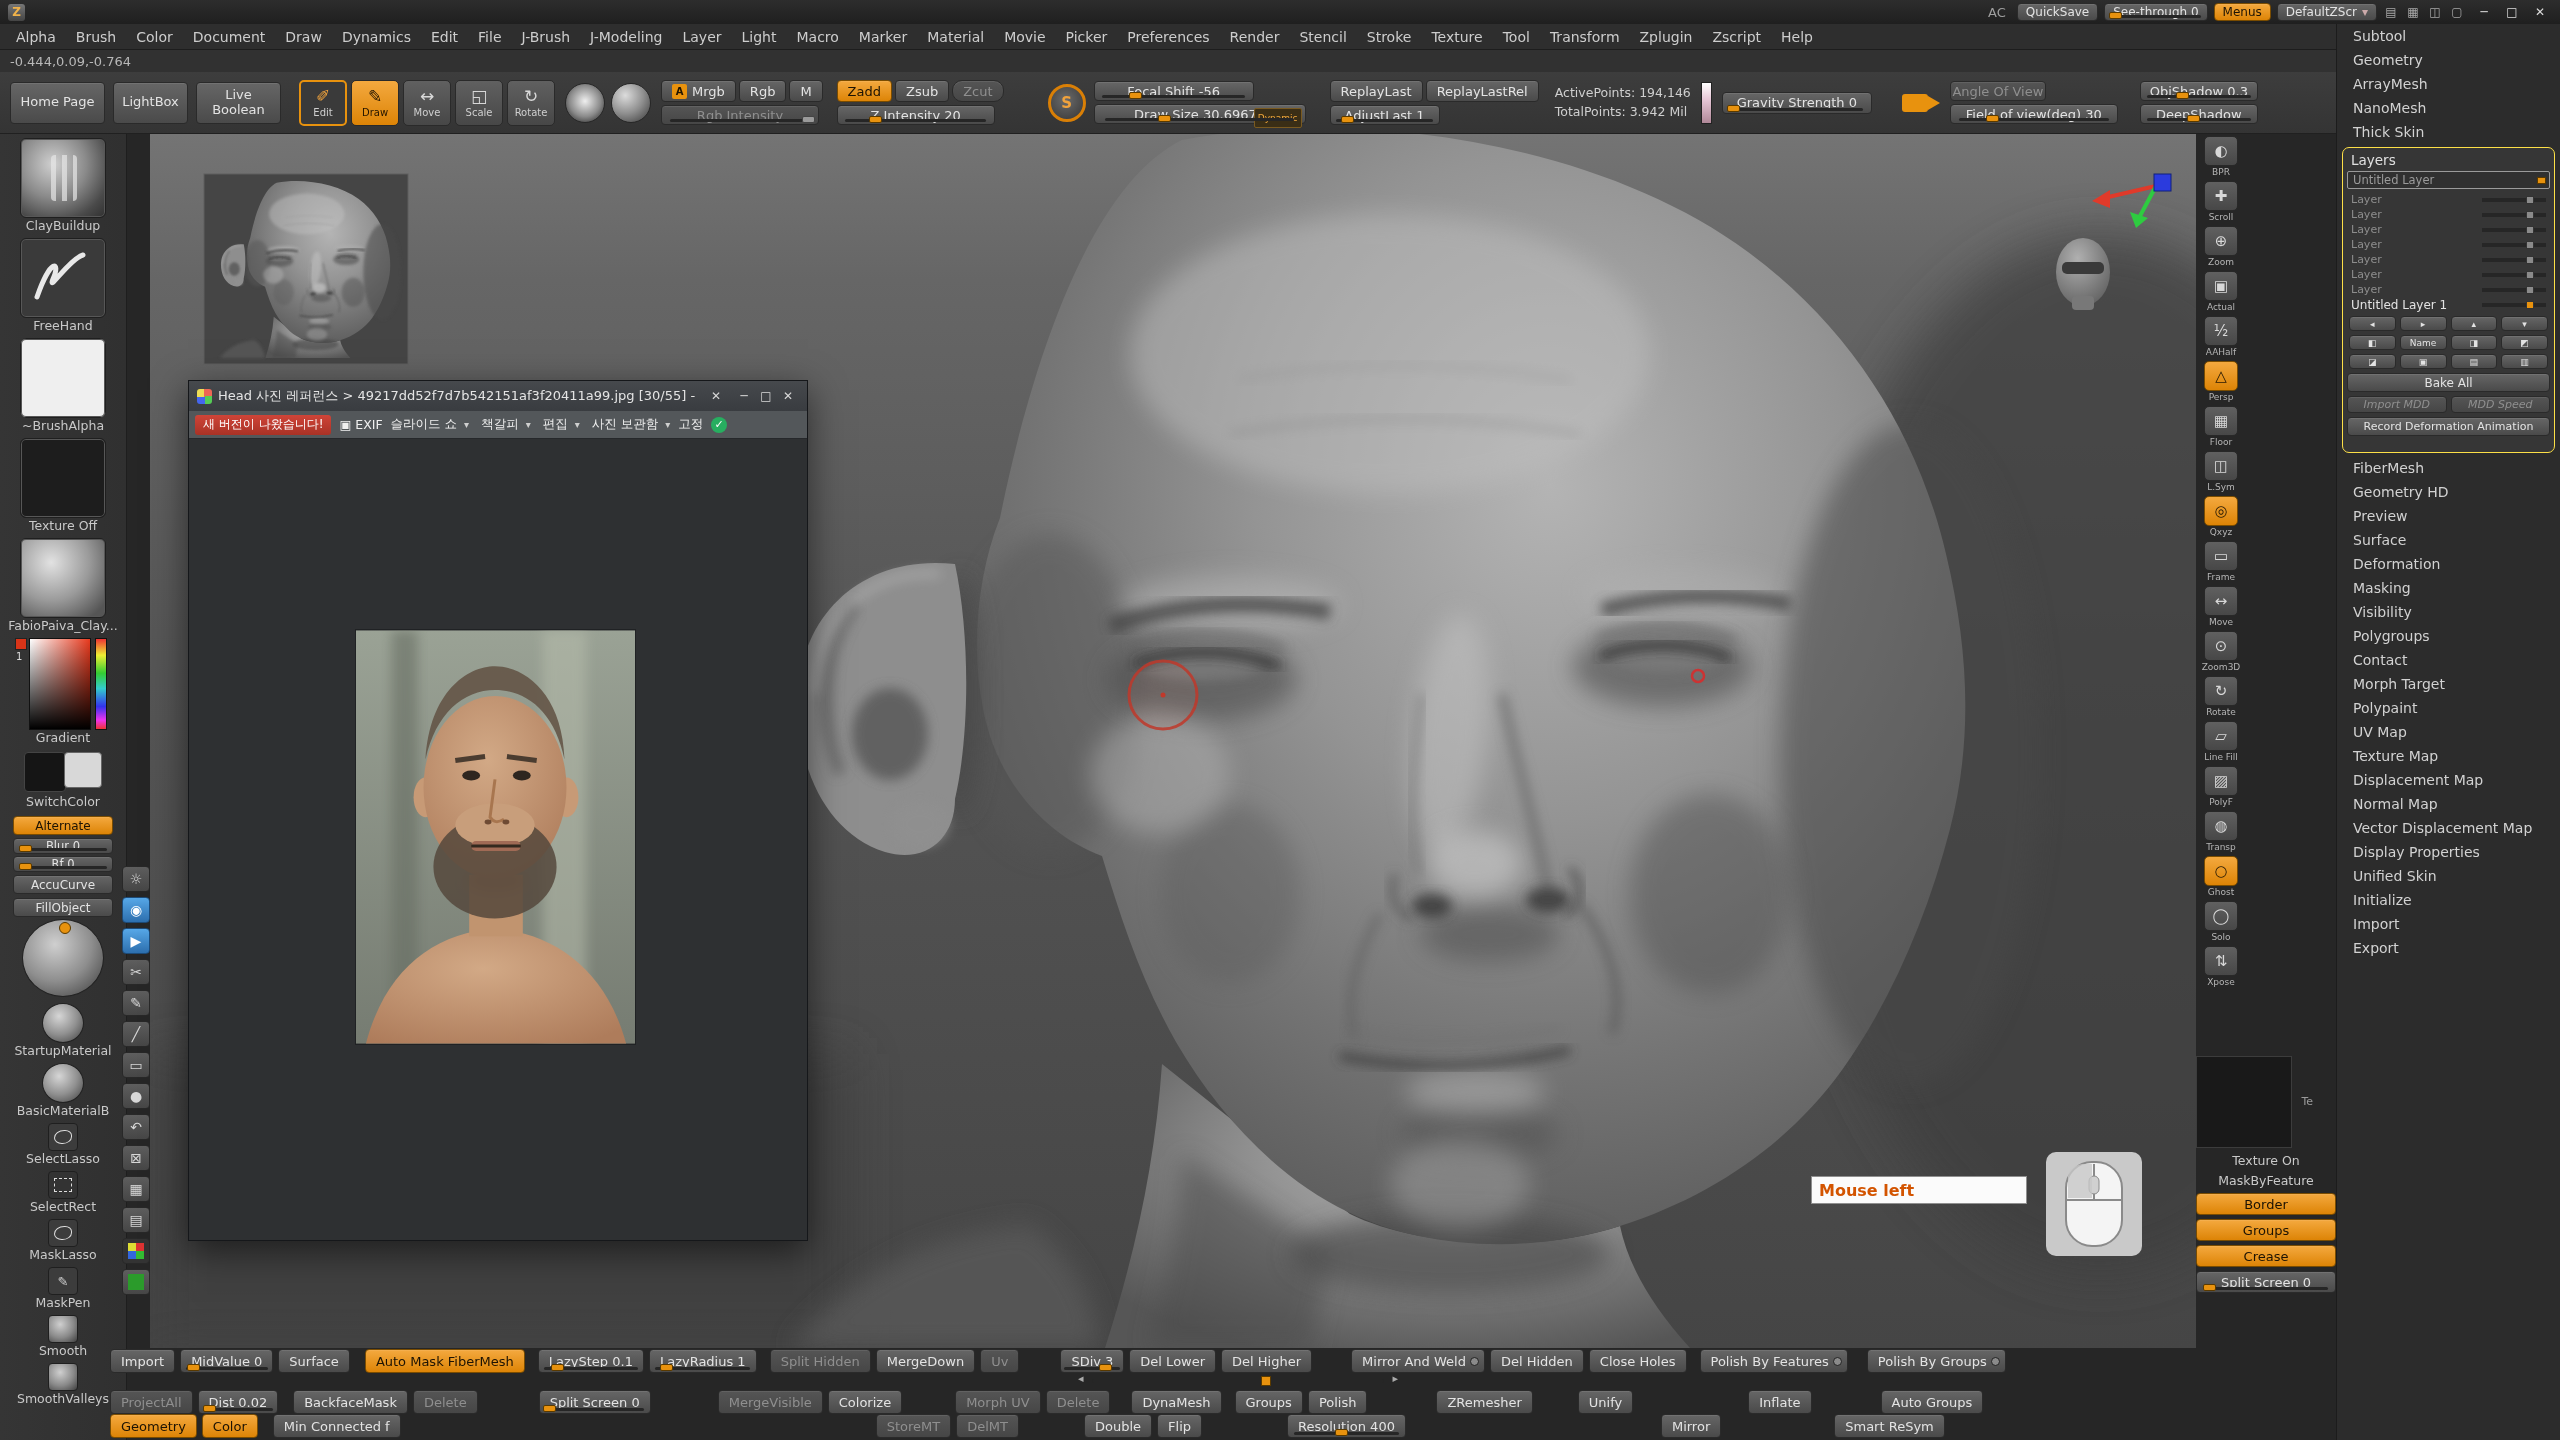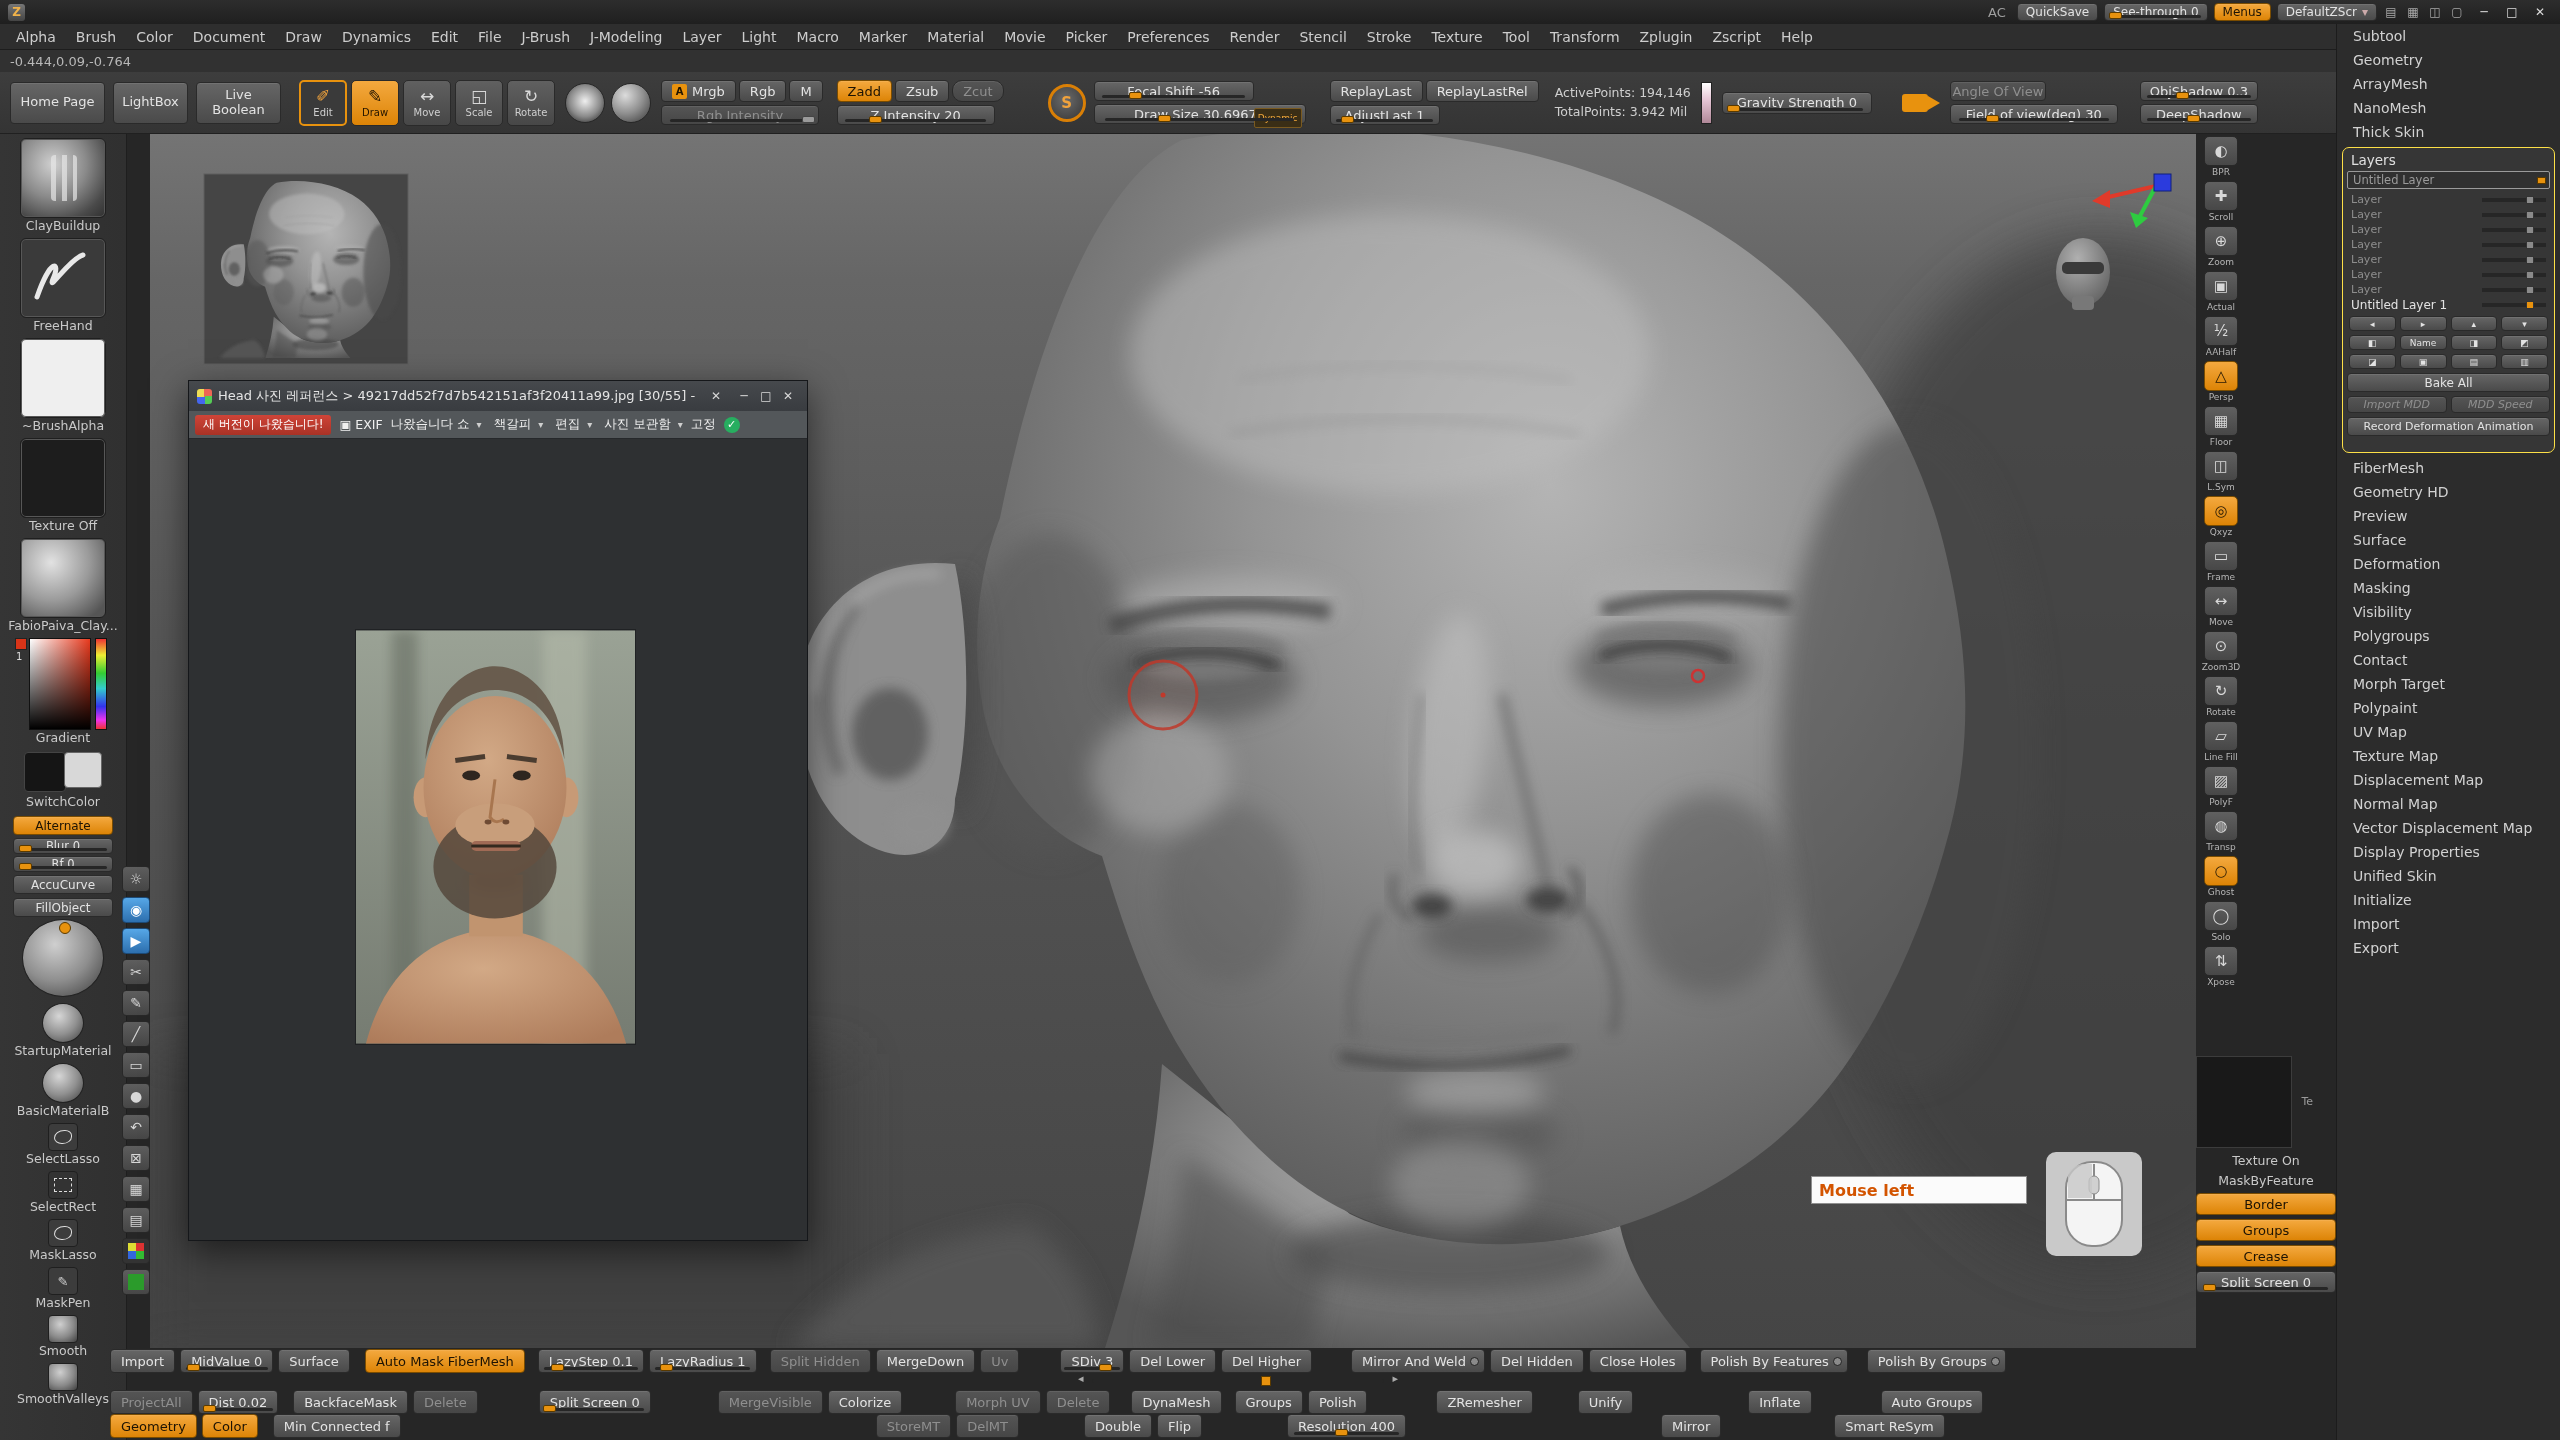--- a/index.html
+++ b/index.html
@@ -615,21 +615,21 @@
       <span class="pw-x">✕</span>
       <span><span class="pw-wc">─</span><span class="pw-wc">□</span><span class="pw-wc">✕</span></span>
     </div>
     <div class="pw-toolbar">
       <span class="pw-red">새 버전이 나왔습니다!</span>
       <span class="pw-item">
         <span>▣</span>
         <span>EXIF</span>
         </span>
       <span style="display:flex;gap:12px;">
-          <span class="pw-item pw-menu">나왔습니다 쇼</span>
+          <span class="pw-item pw-menu">슬라이드 쇼</span>
           <span class="pw-item pw-menu">책갈피</span>
           <span class="pw-item pw-menu">편집</span>
           <span class="pw-item pw-menu">사진 보관함</span>
         </span>
       <span class="pw-item">고정</span>
       <span class="pw-check">✓</span>
     </div>
     <div class="pw-body">
       <svg id="photo" viewBox="0 0 281 416">
         <defs>

